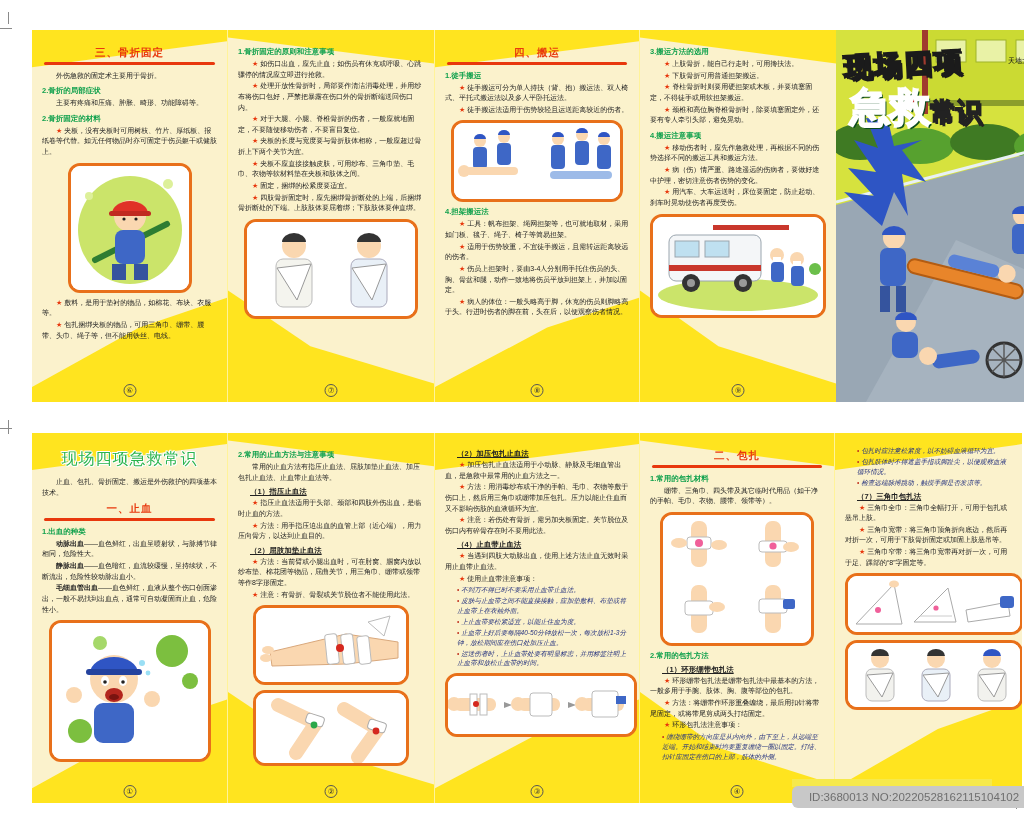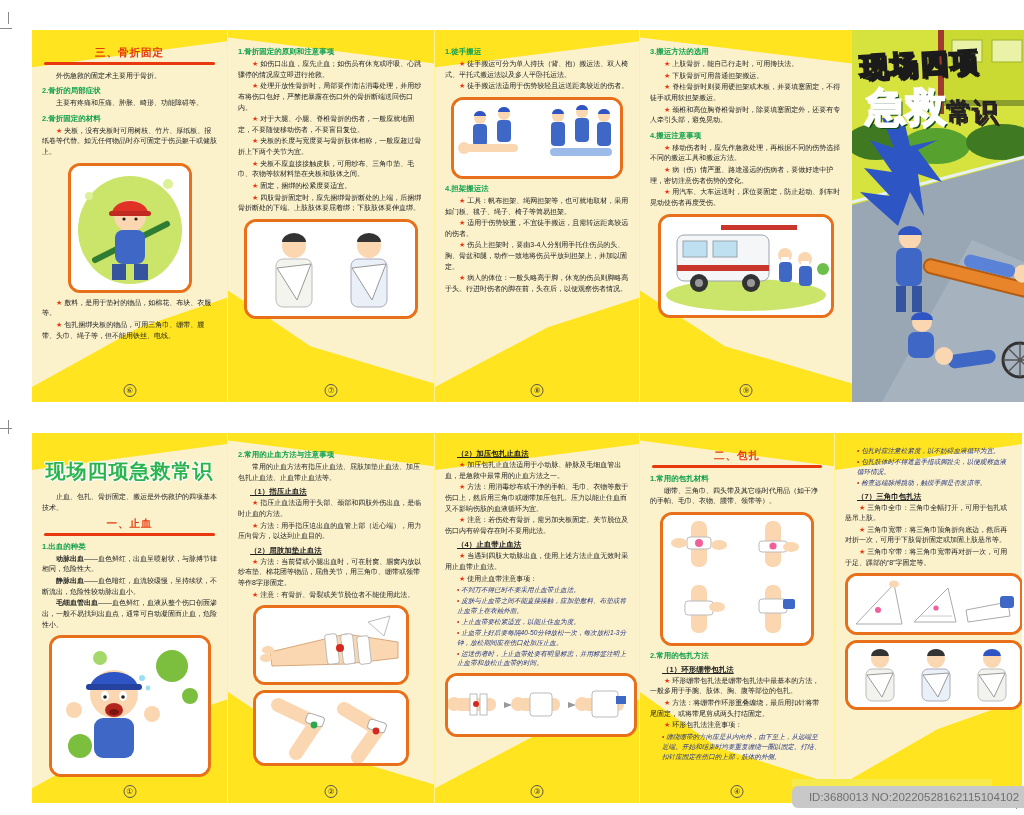--- a/index.html
+++ b/index.html
@@ -17,36 +17,36 @@
   
   .sec{margin:4px 0 6px;}
   .sec .t{display:block;color:#E8380D;font-weight:bold;font-size:10.5px;text-align:center;letter-spacing:1px;}
   .sec .u{height:2.5px;background:#E8380D;border-radius:2px;margin:2px 2px 0;}
   .grn{color:#11A14D;font-weight:bold;font-size:7.5px;margin:5px 0 2px;}
   .bdy,.str{font-size:7px;line-height:1.52;color:#222;margin:1px 0;text-indent:2em;}
   .str .star{color:#E8380D;font-style:normal;}
   .sub{font-size:7.5px;font-weight:bold;color:#222;margin:4px 0 1px;text-indent:1.6em;text-decoration:underline;}
   .nte{font-size:6.6px;font-style:italic;color:#26337F;line-height:1.5;margin:1px 0 1px 12px;}
   .nte .dot{color:#C23322;font-style:normal;}
-  .ttl{color:#2BB44D;font-weight:bold;font-size:20px;text-align:center;margin:13px 0 7px;letter-spacing:1px;
+  .ttl{color:#2BB44D;font-weight:normal;font-size:16px;text-align:center;margin:4px 0 7px;letter-spacing:1px;
        text-shadow:1px 0 #fff,-1px 0 #fff,0 1px #fff,0 -1px #fff,1px 1px #fff,-1px -1px #fff;}
   .imgbox{border:3.5px solid #E8701A;border-radius:12px;background:#fff;margin:5px auto;overflow:hidden;}
   .imgbox svg{display:block;}
   .pageno{position:absolute;bottom:5px;left:50%;transform:translateX(-50%);width:11px;height:11px;
        border:1px solid #555;border-radius:50%;font-size:7.5px;line-height:11px;text-align:center;color:#333;z-index:2;}
   
   #cover{position:relative;height:100%;overflow:hidden;background:#D6E23E;}
   #cover svg{position:absolute;inset:0;}
   .cv-t1{position:absolute;top:16px;left:8px;font-size:28px;font-weight:bold;color:#F8E11A;
        -webkit-text-stroke:2px #1b1b1b;transform:rotate(-3deg);letter-spacing:2px;z-index:3;
        text-shadow:2px 2px 0 #1b1b1b;}
   .cv-t2{position:absolute;top:50px;left:14px;z-index:3;white-space:nowrap;}
   .cv-t2 .big{font-size:40px;font-weight:bold;color:#b91c1c;-webkit-text-stroke:2px #fff;
        text-shadow:2px 2px 0 #0d4d1c;}
-  .cv-t2 .small{font-size:26px;font-weight:normal;color:#7f1d1d;-webkit-text-stroke:1.5px #222;
+  .cv-t2 .small{font-size:26px;font-weight:bold;color:#7f1d1d;-webkit-text-stroke:1.5px #222;
        text-shadow:2px 2px 0 #222;}
   .cv-credit{position:absolute;top:26px;right:5px;font-size:7px;color:#111;z-index:3;}
   
   .crop{position:absolute;background:#8a8a8a;}
   #watermark{position:absolute;left:4px;top:776px;font-size:21px;font-weight:bold;color:#c9c9c9;
        opacity:.75;letter-spacing:1px;text-shadow:1px 1px 0 #fff;z-index:5;}
   #idstrip{position:absolute;left:792px;top:786px;width:244px;height:22px;background:#c8c8c8;
        color:#6f6f6f;font-size:11.5px;line-height:22px;text-align:center;z-index:5;border-radius:6px;}
   #idhl{position:absolute;left:792px;top:779px;width:200px;height:8px;background:#F6E94C;z-index:4;}
 </style>
@@ -117,20 +117,24 @@
               <path d="M110 20 a12 9 0 0 1 24 0 z" fill="#333"></path>
    <rect x="104" y="37" width="36" height="48" rx="7" fill="#E9F0F7" stroke="#AAB"></rect>
    <polygon points="105,46 139,42 125,78" fill="#fff" stroke="#999"></polygon>
             </svg>
           </div>
         </div>
         <span class="pageno">⑦</span>
       </div>
     <div class="pnl" style="width:205px">
         <div class="cnt">
+          <div class="sec">
+            <span class="t">四、搬运</span>
+            <div class="u"></div>
+          </div>
           <div class="grn">1.徒手搬运</div>
           <p class="str"><span class="star">★ </span>徒手搬运可分为单人持扶（背、抱）搬运法、双人椅式、平托式搬运法以及多人平卧托运法。</p>
           <p class="str"><span class="star">★ </span>徒手搬运法适用于伤势较轻且运送距离较近的伤者。</p>
           <div class="imgbox" style="width: 166px; height: 76px;">
             <svg viewBox="0 0 166 76" width="100%" height="100%">
    <rect width="166" height="76" fill="#fff"></rect>
    <g>
     <circle cx="26" cy="18" r="6" fill="#FAD7B0"></circle>
                 <path d="M20 16 a6 5 0 0 1 12 0 z" fill="#2F55C4"></path>
     <rect x="19" y="24" width="14" height="22" rx="4" fill="#3E67C6"></rect>
@@ -155,21 +159,21 @@
             </svg>
           </div>
           <div class="grn">4.担架搬运法</div>
           <p class="str"><span class="star">★ </span>工具：帆布担架、绳网担架等，也可就地取材，采用如门板、毯子、绳子、椅子等简易担架。</p>
           <p class="str"><span class="star">★ </span>适用于伤势较重，不宜徒手搬运，且需转运距离较远的伤者。</p>
           <p class="str"><span class="star">★ </span>伤员上担架时，要由3-4人分别用手托住伤员的头、胸、骨盆和腿，动作一致地将伤员平放到担架上，并加以固定。</p>
           <p class="str"><span class="star">★ </span>病人的体位：一般头略高于脚，休克的伤员则脚略高于头。行进时伤者的脚在前，头在后，以便观察伤者情况。</p>
         </div>
         <span class="pageno">⑧</span>
       </div>
-    <div class="pnl alt" style="width:213px">
+    <div class="pnl alt" style="width:197px">
         <div class="cnt">
           <div class="grn">3.搬运方法的选用</div>
           <p class="str"><span class="star">★ </span>上肢骨折，能自己行走时，可用搀扶法。</p>
           <p class="str"><span class="star">★ </span>下肢骨折可用普通担架搬运。</p>
           <p class="str"><span class="star">★ </span>脊柱骨折时则要用硬担架或木板，并要填塞固定，不得徒手或用软担架搬运。</p>
           <p class="str"><span class="star">★ </span>颈椎和高位胸脊椎骨折时，除要填塞固定外，还要有专人牵引头部，避免晃动。</p>
           <div class="grn">4.搬运注意事项</div>
           <p class="str"><span class="star">★ </span>移动伤者时，应先作急救处理，再根据不同的伤势选择不同的搬运工具和搬运方法。</p>
           <p class="str"><span class="star">★ </span>病（伤）情严重、路途遥远的伤病者，要做好途中护理，密切注意伤者伤势的变化。</p>
           <p class="str"><span class="star">★ </span>用汽车、大车运送时，床位要固定，防止起动、刹车时晃动使伤者再度受伤。</p>

